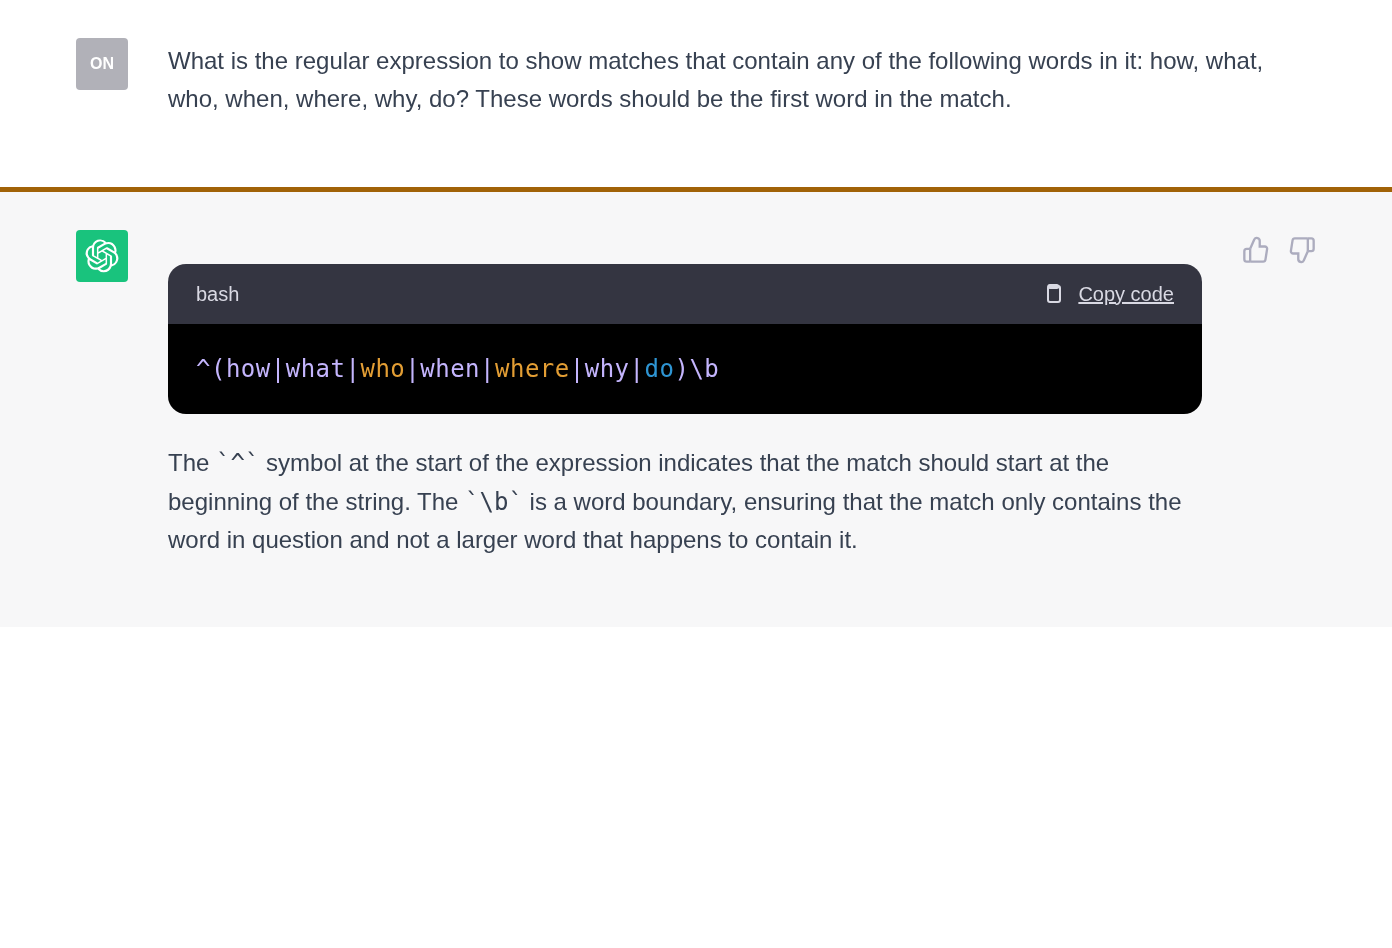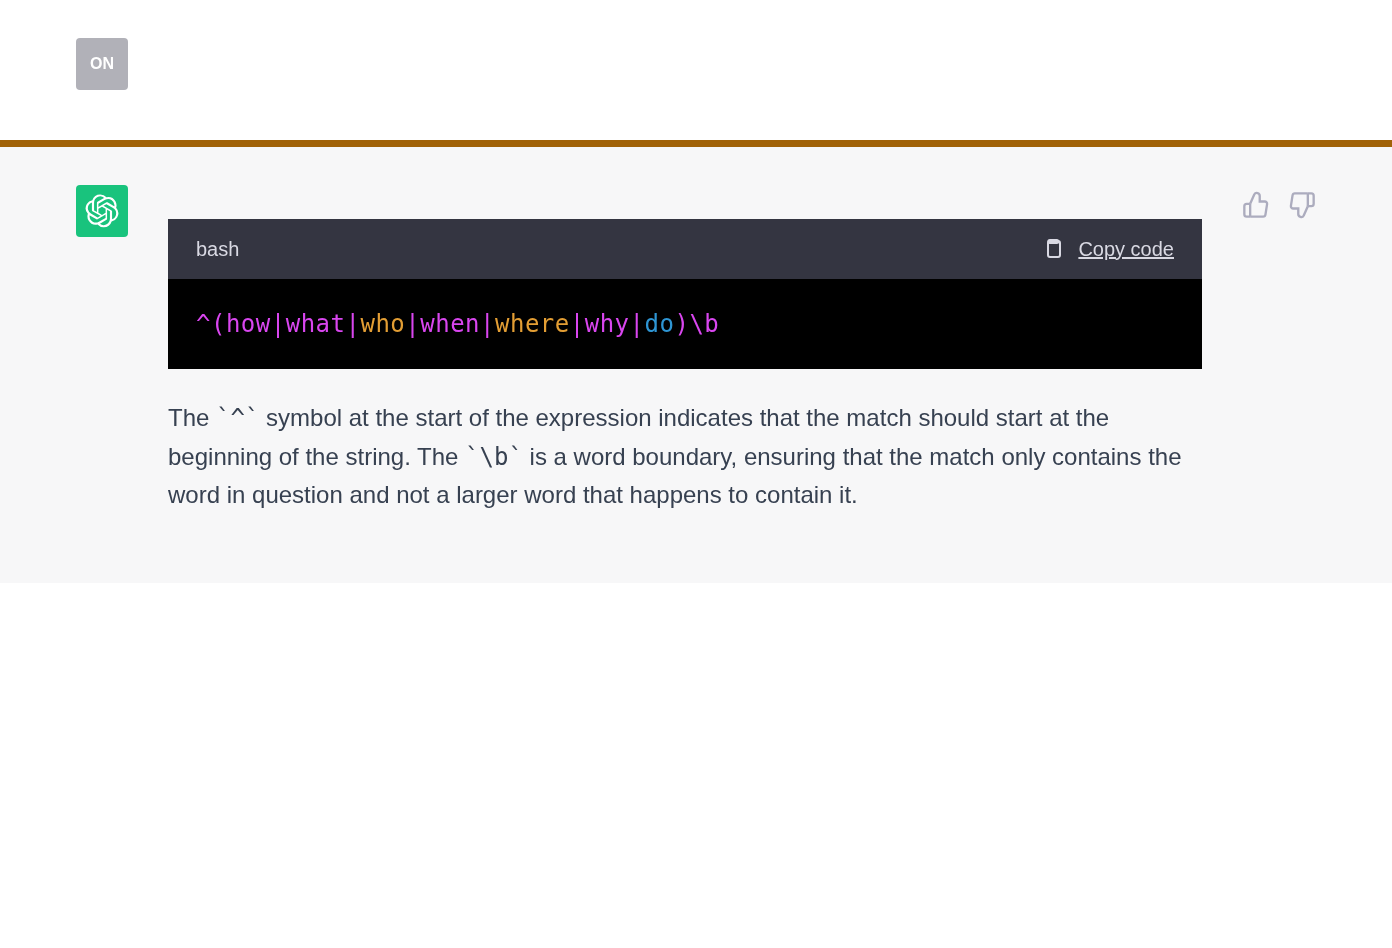--- a/index.html
+++ b/index.html
@@ -17,21 +17,21 @@
   *{box-sizing:border-box;}
   body{
     margin:0;
     font-family:-apple-system,BlinkMacSystemFont,"Segoe UI",Helvetica,Arial,sans-serif;
     font-size:24px;
     line-height:1.6;
     color:var(--fg);
     background:var(--bg);
   }
   .turn{
-    border-bottom:7px solid #a16207;
+    border-bottom:5px solid #a16207;
   }
   .turn.assistant{ background:var(--bg2); border-bottom:none;}
   .wrap{
     max-width:1300px;
     margin:0 auto;
     padding:38px 30px 50px 30px;
     display:flex;
     gap:40px;
     align-items:flex-start;
   }
@@ -51,21 +51,21 @@
     display:flex;
     gap:18px;
     color:var(--icon);
     padding-top:6px;
   }
   .feedback svg{width:28px;height:28px;display:block;stroke:currentColor;fill:none;stroke-width:2;}
   .feedback>span{cursor:pointer;}
 
   .codeblock{
     margin:30px 0;
-    border-radius:0;
+    border-radius:18px;
     overflow:hidden;
   }
   .code-header{
     background:var(--code-header);
     color:#d9d9e3;
     display:flex;
     justify-content:space-between;
     align-items:center;
     padding:14px 28px;
     font-size:20px;
@@ -81,33 +81,36 @@
     color:#fff;
     font-family:ui-monospace,SFMono-Regular,Menlo,Consolas,monospace;
     font-size:24px;
     padding:26px 28px;
     white-space:pre;
     overflow-x:auto;
     letter-spacing:0.5px;
   }
   .tok-orange{color:var(--orange);}
   .tok-blue{color:var(--blue);}
-  .tok-white{color:#d946ef;}
+  .tok-white{color:#c4b5fd;}
 
   code.inline{
     font-family:ui-monospace,SFMono-Regular,Menlo,Consolas,monospace;
   }
 </style>
 </head>
 <body>
 
 <div class="turn user">
   <div class="wrap">
     <div class="avatar user">
       <span>ON</span>
+    </div>
+    <div class="content">
+      <p>What is the regular expression to show matches that contain any of the following words in it: how, what, who, when, where, why, do? These words should be the first word in the match.</p>
     </div>
   </div>
 </div>
 
 <div class="turn assistant">
   <div class="wrap">
     <div class="avatar bot">
       <svg viewBox="0 0 41 41" fill="currentColor">
         <path d="M37.53 16.8a9.9 9.9 0 0 0-.85-8.13 10.02 10.02 0 0 0-10.8-4.8A9.92 9.92 0 0 0 18.4.49a10.02 10.02 0 0 0-9.56 6.93A9.9 9.9 0 0 0 2.22 12.2a10.02 10.02 0 0 0 1.23 11.75 9.9 9.9 0 0 0 .85 8.13 10.02 10.02 0 0 0 10.8 4.8 9.9 9.9 0 0 0 7.48 3.32 10.02 10.02 0 0 0 9.56-6.94 9.9 9.9 0 0 0 6.62-4.8 10.02 10.02 0 0 0-1.23-11.75zM22.58 37.6a7.4 7.4 0 0 1-4.77-1.72l.24-.13 7.93-4.58a1.3 1.3 0 0 0 .65-1.13V18.86l3.35 1.94a.12.12 0 0 1 .07.09v9.26a7.46 7.46 0 0 1-7.47 7.44zM6.53 30.74a7.4 7.4 0 0 1-.89-5l.24.14 7.93 4.58a1.29 1.29 0 0 0 1.3 0l9.69-5.59v3.87a.12.12 0 0 1-.05.1l-8.02 4.63a7.46 7.46 0 0 1-10.2-2.73zM4.45 13.4a7.4 7.4 0 0 1 3.88-3.27v9.43a1.29 1.29 0 0 0 .65 1.12l9.68 5.59-3.35 1.94a.12.12 0 0 1-.11.01l-8.02-4.64a7.46 7.46 0 0 1-2.73-10.18zm27.57 6.41-9.68-5.6 3.35-1.93a.12.12 0 0 1 .11-.01l8.02 4.63a7.45 7.45 0 0 1-1.15 13.44v-9.43a1.29 1.29 0 0 0-.65-1.12zm3.34-5.02-.24-.14-7.93-4.59a1.3 1.3 0 0 0-1.3 0l-9.69 5.6V11.8a.12.12 0 0 1 .05-.1l8.02-4.63a7.45 7.45 0 0 1 11.09 7.72zm-20.98 6.9-3.36-1.94a.12.12 0 0 1-.06-.1V10.4a7.45 7.45 0 0 1 12.22-5.72l-.23.14-7.93 4.58a1.29 1.29 0 0 0-.65 1.12zm1.82-3.93 4.31-2.49 4.31 2.49v4.98l-4.3 2.49-4.32-2.49z"></path>
       </svg>

